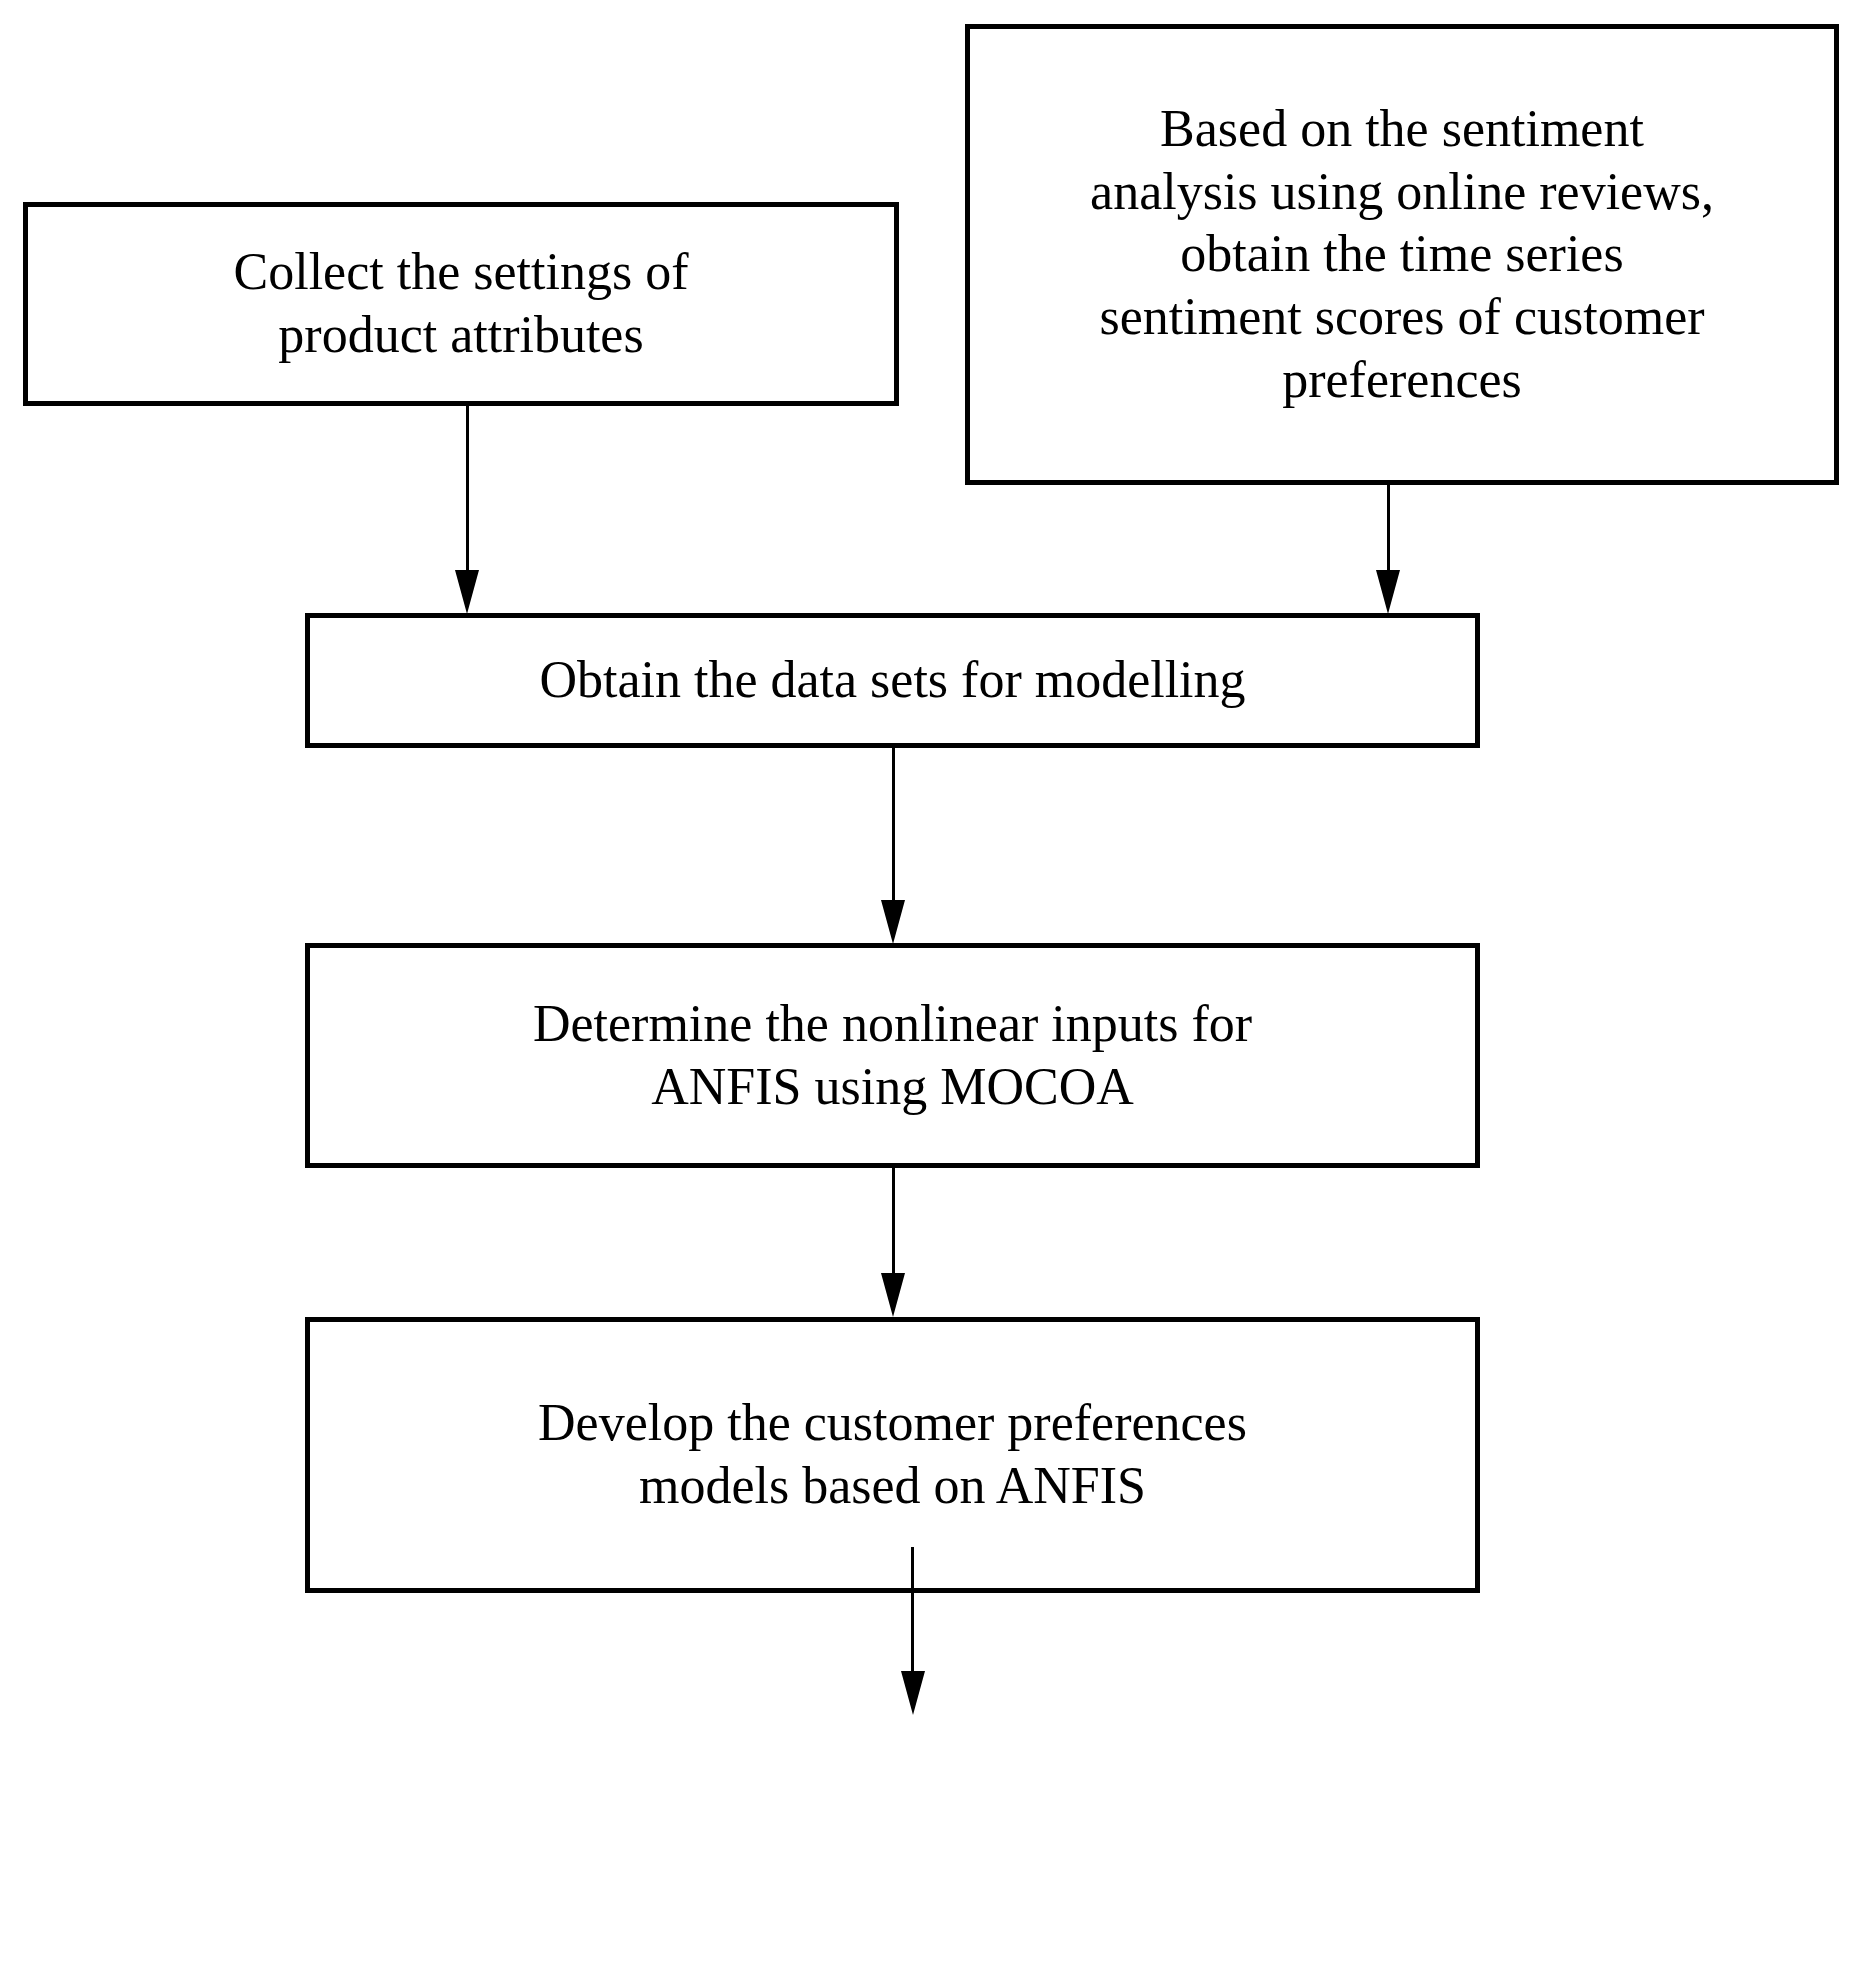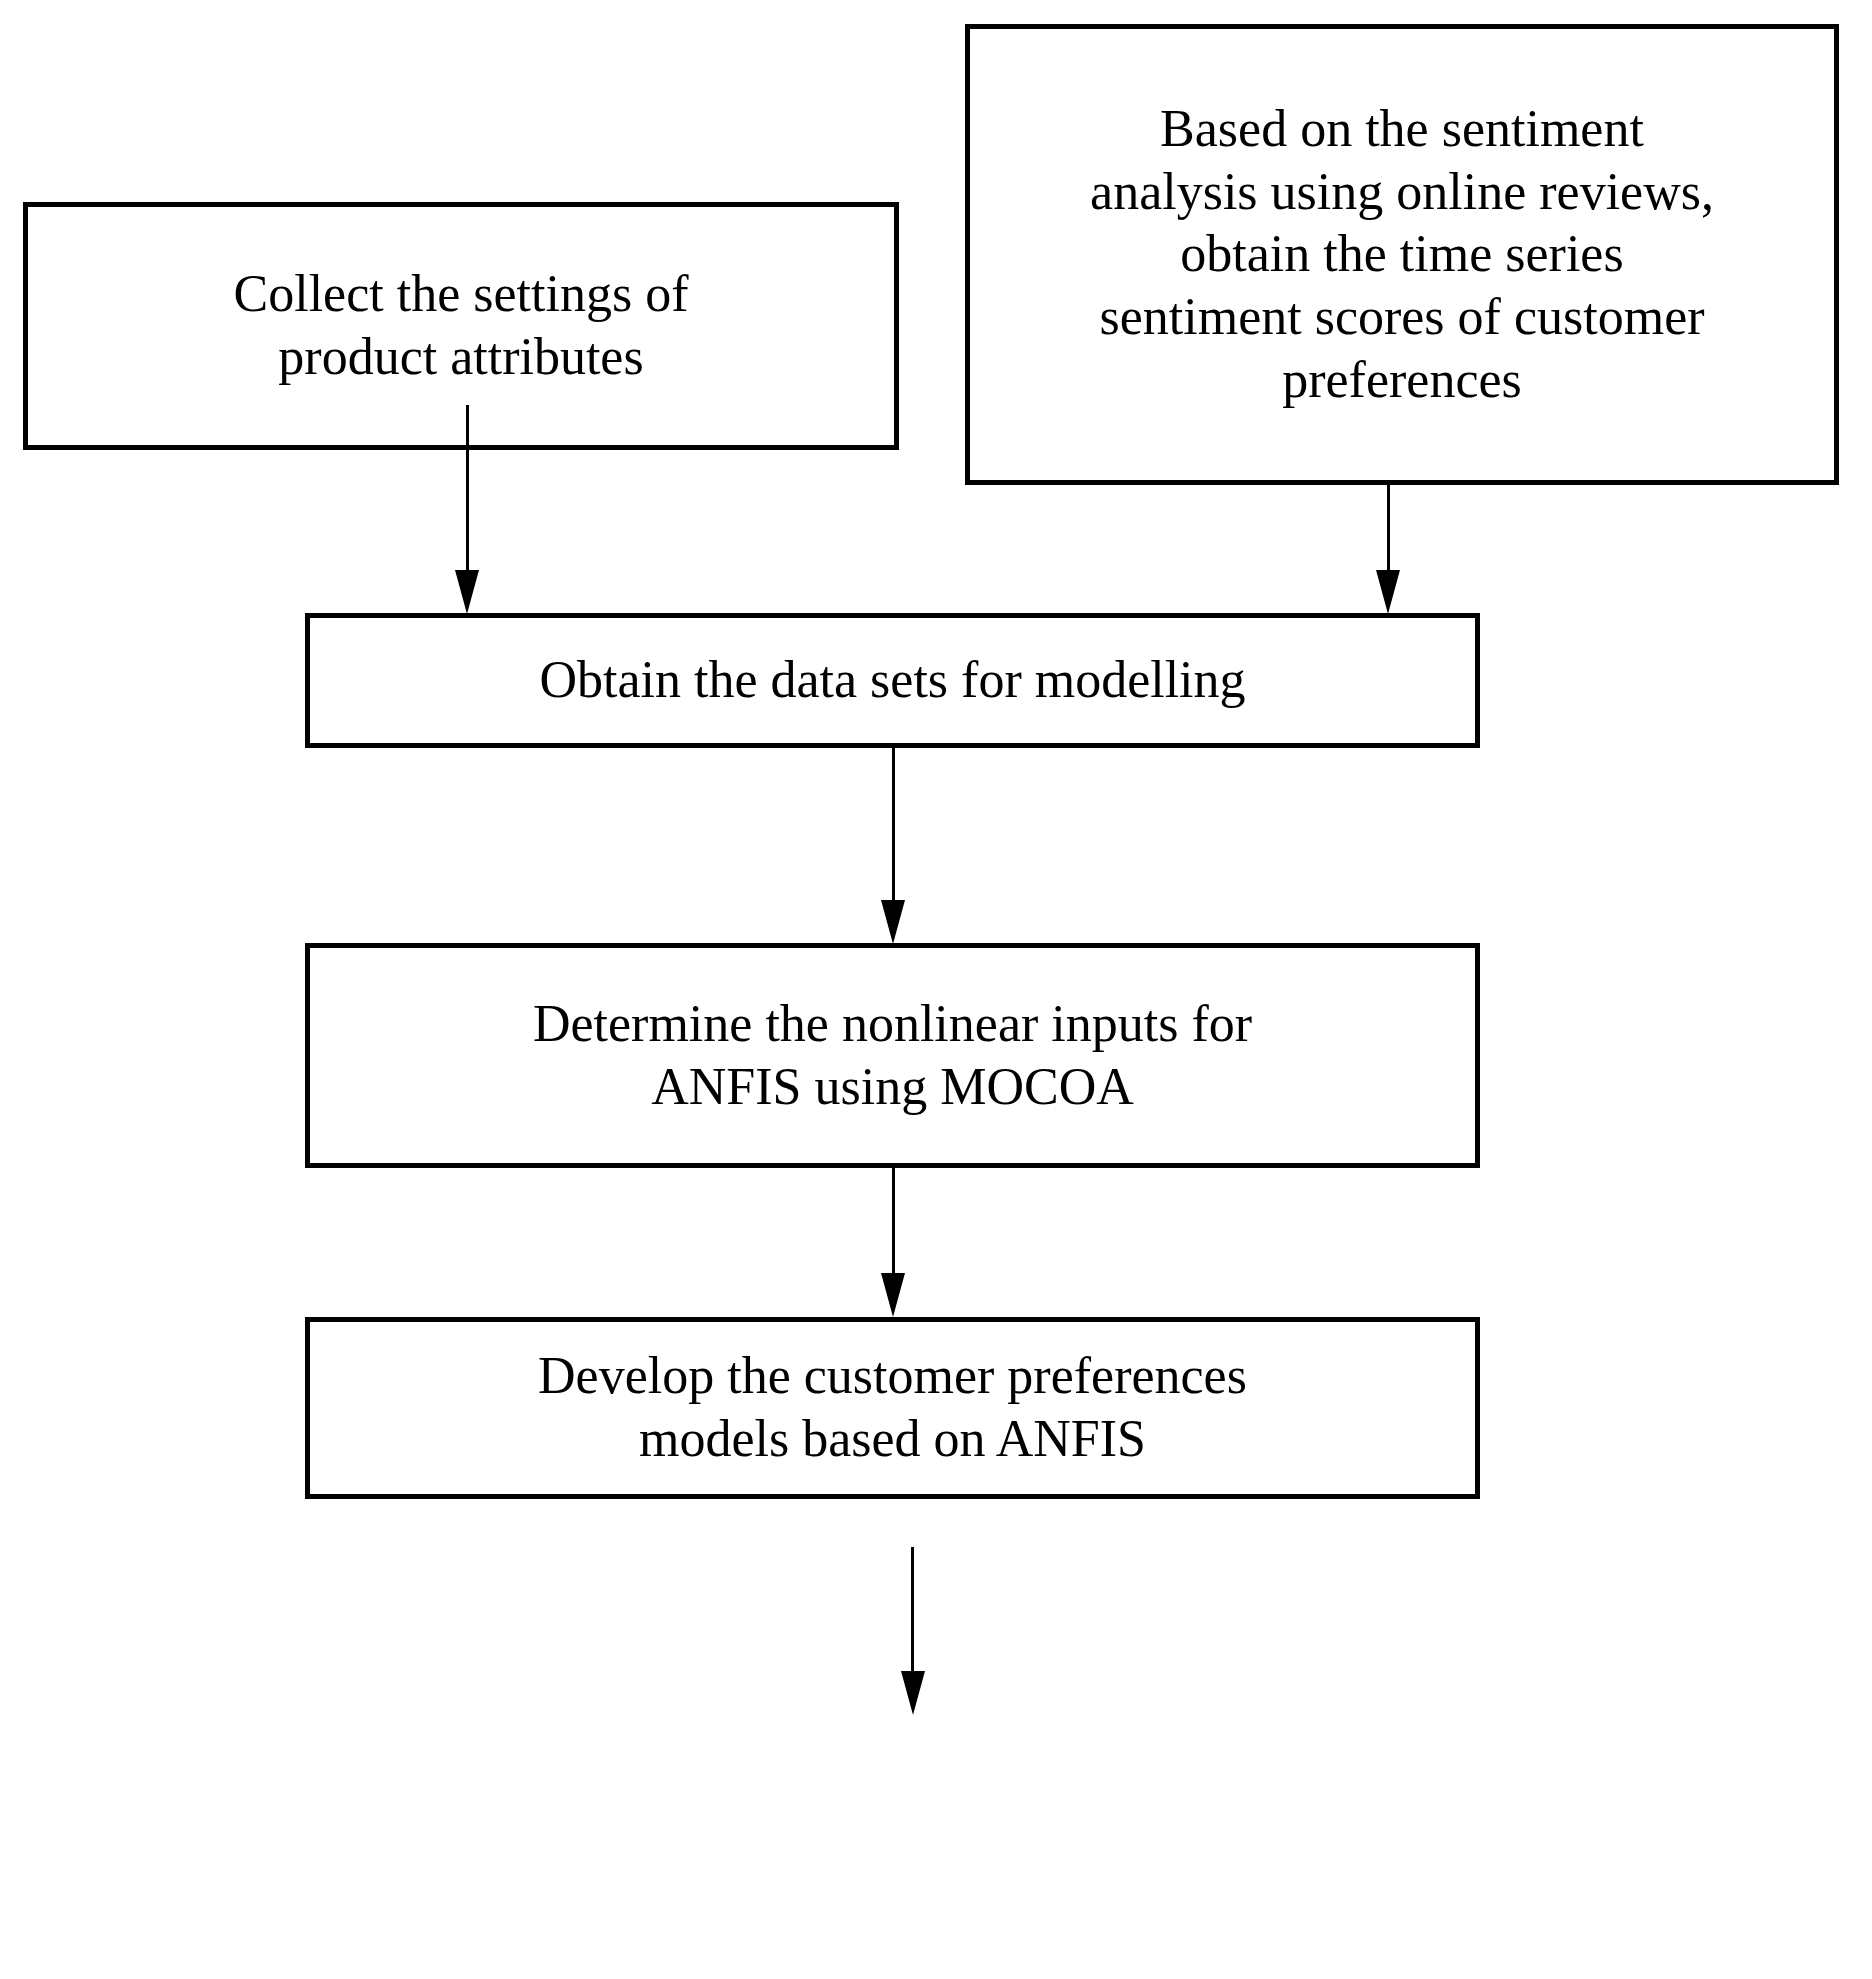--- a/index.html
+++ b/index.html
@@ -23,25 +23,25 @@
     background: #ffffff;
     display: flex;
     align-items: center;
     justify-content: center;
     text-align: center;
     font-size: 52px;
     line-height: 1.21;
     white-space: pre-line;
     padding: 3.3px 8.1px;
   }
-  #box-collect   { left: 23px;   top: 202px;  width: 876px; height: 248px; }
+  #box-collect   { left: 23px;   top: 202px;  width: 876px; height: 204px; }
   #box-sentiment { left: 965px; top: 24.4px;   width: 874px; height: 461px; }
   #box-datasets  { left: 305px;  top: 613px;  width: 1175px; height: 135px; }
   #box-determine { left: 305px;  top: 943px; width: 1175px; height: 225px; }
-  #box-develop   { left: 305px;  top: 1317px; width: 1175px; height: 182px; }
+  #box-develop   { left: 305px;  top: 1317px; width: 1175px; height: 276px; }
   #box-generate  { left: 325px;  top: 1714px; width: 1183px; height: 234px; }
 
   .arrow-line {
     position: absolute;
     width: 3.3px;
     background: #000000;
   }
   .arrow-head {
     position: absolute;
     width: 0;

